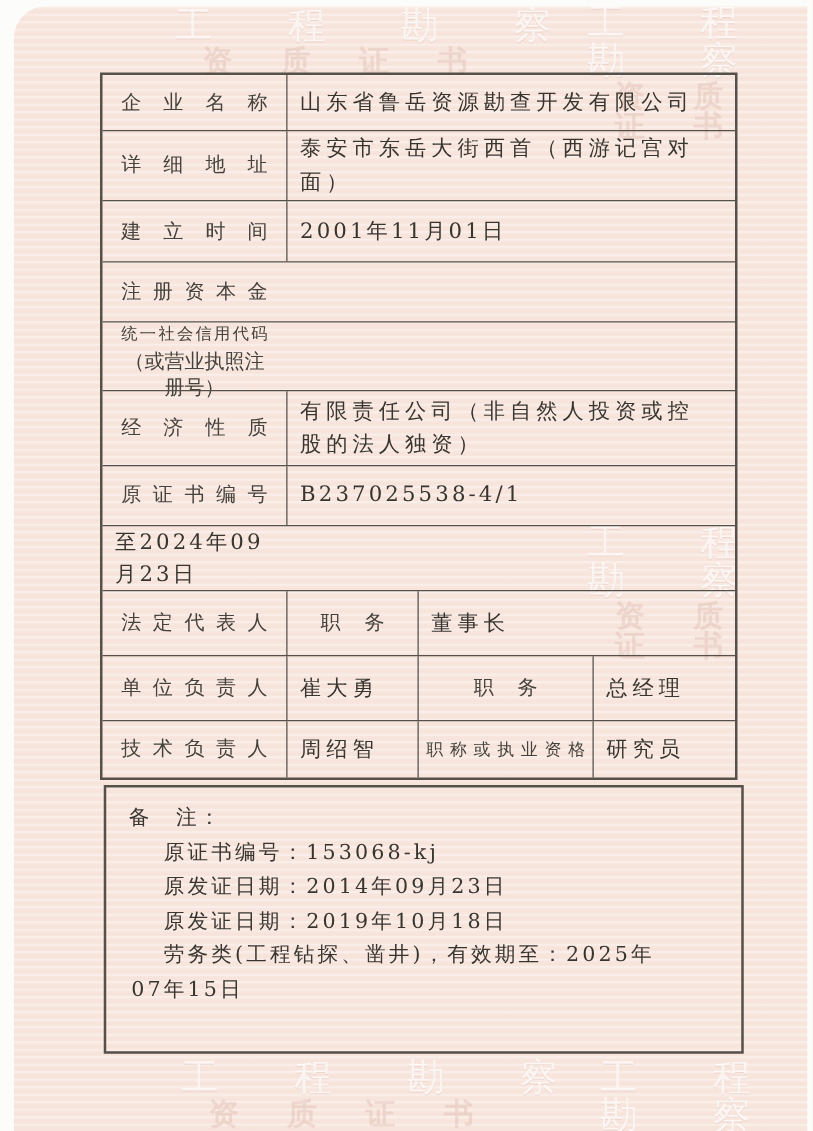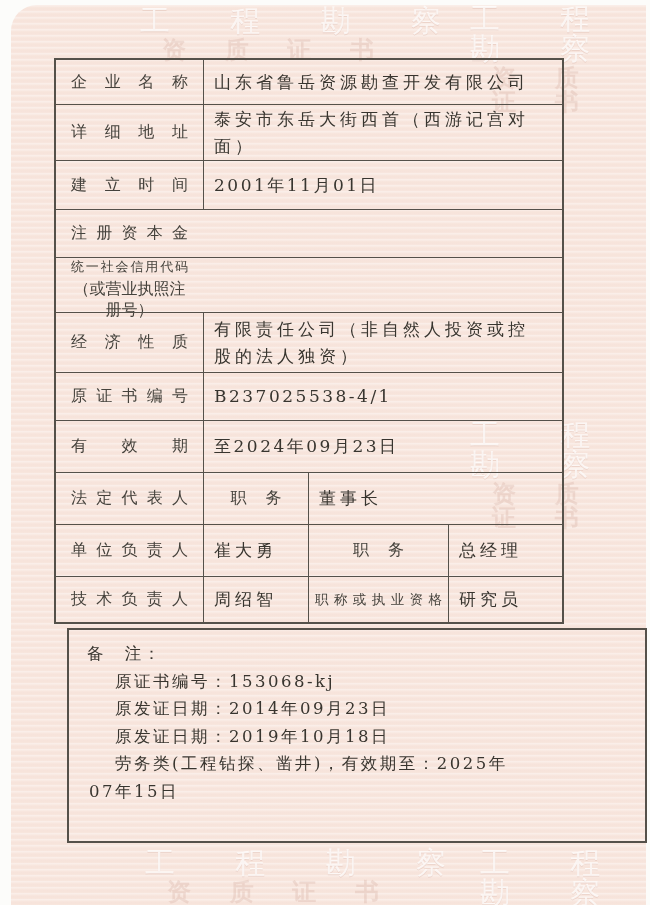--- a/index.html
+++ b/index.html
@@ -21,21 +21,21 @@
   }
 
   
   .wm{position:absolute;z-index:1;pointer-events:none;font-family:"Liberation Sans",sans-serif;line-height:1.0;}
   .wm .l1{display:block;font-size:30px;letter-spacing:26px;color:rgba(255,255,255,0.75);text-shadow:0 1px 0 rgba(214,178,166,0.35);font-weight:normal;}
   .wm .l2{display:block;margin-top:2px;margin-left:22px;font-size:24px;letter-spacing:16px;color:rgba(211,173,160,0.30);font-weight:bold;}
 
   .box{position:absolute;z-index:2;border:2px solid var(--line);}
 
   .main-table{
-    left:54px;top:58px;width:510px;
+    left:80px;top:58px;width:510px;
     display:grid;
     grid-template-rows:44px 56px 49px 48px 55px 60px 48px 52px 52px 52px 46px;
   }
   .row{display:grid;grid-template-columns:147px 1fr;}
   .row.person{grid-template-columns:147px 105px 140px 1fr;}
   .row + .row{border-top:1.5px solid var(--line);}
   .cell{display:flex;flex-direction:column;justify-content:center;min-width:0;}
   .cell + .cell{border-left:1.5px solid var(--line);}
 
   .lbl{padding:0 15px;}
@@ -50,21 +50,21 @@
   .val .t.num{letter-spacing:2.5px;}
 
   .mid{padding:0 6px;}
   .mid .t{display:block;width:100%;text-align:center;font-size:16px;color:var(--label-color);word-spacing:14px;}
   .mid .t.sans{font-family:"Liberation Sans","DejaVu Sans",sans-serif;font-size:13.5px;word-spacing:0;text-align:justify;text-align-last:justify;}
 
   .name{padding:0 10px;}
   .name .t{display:block;font-size:17px;letter-spacing:4px;}
 
   .remarks{
-    left:67px;top:628px;width:580px;height:215px;
+    left:83px;top:628px;width:512px;height:215px;
     padding:10px 18px;font-size:16.5px;line-height:27.5px;color:var(--value-color);
   }
   .remarks .title{word-spacing:12px;letter-spacing:2px;}
   .remarks .item{margin-left:28px;letter-spacing:2.5px;}
   .remarks .cont{margin-left:2px;letter-spacing:2.5px;}
 </style>
 </head>
 <body>
 
 <div class="paper"></div>
@@ -144,23 +144,20 @@
   <div class="row">
     <div class="cell lbl">
         <span class="t">原证书编号</span>
       </div>
     <div class="cell val">
         <span class="t num">B237025538-4/1</span>
       </div>
   </div>
 
   <div class="row">
-    <div class="cell lbl">
-        <span class="t">有效期</span>
-      </div>
     <div class="cell val">
         <span class="t num">至2024年09月23日</span>
       </div>
   </div>
 
   <div class="row person">
     <div class="cell lbl">
         <span class="t">法定代表人</span>
       </div>
     <div class="cell mid">

